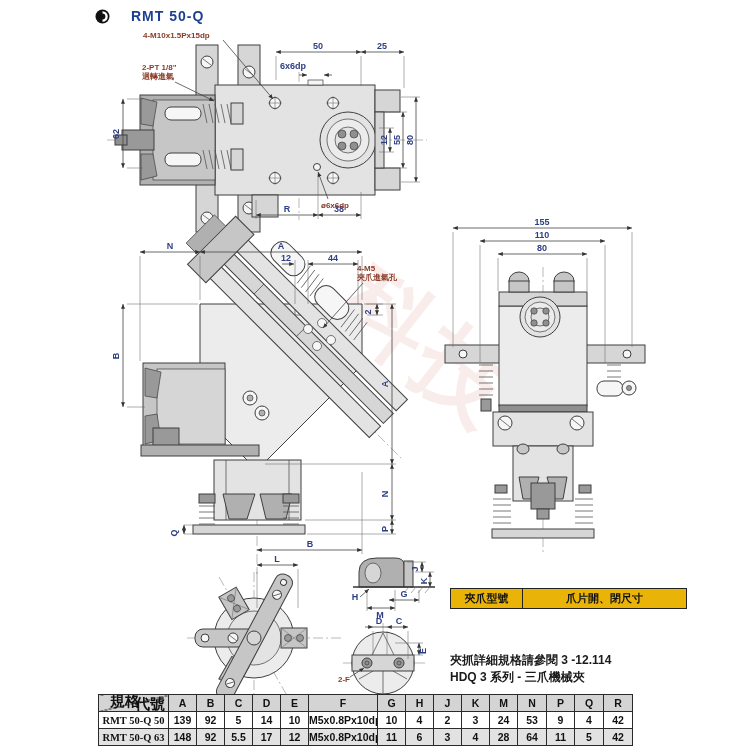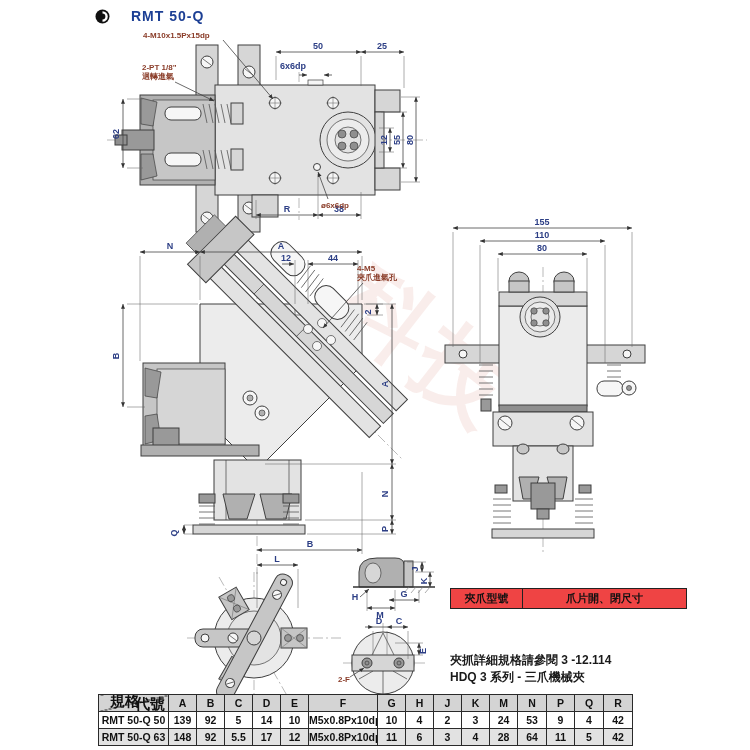--- a/index.html
+++ b/index.html
@@ -19,30 +19,30 @@
   .ext{stroke:#666;stroke-width:.55;fill:none}
   .cl{stroke:#8a8a8a;stroke-width:.6;fill:none;stroke-dasharray:10 3 2 3}
   .coil{stroke:#555;stroke-width:.8;fill:none}
   .dim{fill:#2c3e85;font:bold 9px "Liberation Sans",sans-serif;text-anchor:middle}
   .call{fill:#8a3c28;font:bold 8px "Liberation Sans",sans-serif;text-anchor:start}
   .hatch{stroke:#777;stroke-width:.6}
   
   table{border-collapse:collapse;table-layout:fixed;}
   #jawtbl{font-size:11px;font-weight:bold;}
   #jawtbl td,#jawtbl th{border:1.4px solid #222;padding:0 0;height:19px;
-    white-space:nowrap;overflow:hidden;background:#ef4444;}
+    white-space:nowrap;overflow:hidden;background:#eab308;}
   #jawtbl th{text-align:center;}
   .note{font-size:12px;font-weight:bold;color:#1a1a1a;white-space:nowrap;}
   #spectbl{font-size:10.5px;font-weight:bold;}
   #spectbl td,#spectbl th{border:1.2px solid #2a2a2a;text-align:center;height:16px;
     padding:0;white-space:nowrap;overflow:hidden;}
   #spectbl thead th{background:#d4d4d4;}
   #spectbl tbody tr.r0 td{background:#fff;}
   #spectbl tbody tr.r1 td{background:#e2e2e2;}
-  #spectbl td.mdl{}
+  #spectbl td.mdl{font-family:Liberation Serif, serif;}
   th.corner{position:relative;background:
      linear-gradient(to bottom right,transparent 48.8%,#2a2a2a 48.8%,#2a2a2a 51.2%,transparent 51.2%),#d4d4d4 !important;}
   th.corner .tr{position:absolute;top:0;right:3px;font-size:15px;}
   th.corner .bl{position:absolute;bottom:0;left:11px;font-size:15px;}
   
   #wm{left:388px;top:238px;font-size:92px;font-weight:bold;letter-spacing:6px;
       color:rgba(200,92,72,0.11);transform:rotate(38deg);transform-origin:0 0;
       white-space:nowrap;pointer-events:none;}
 </style>
 </head>

